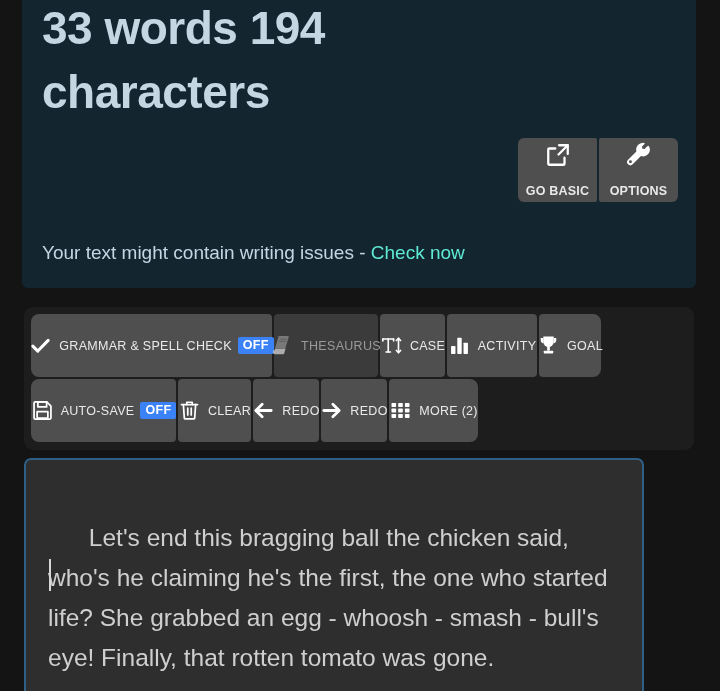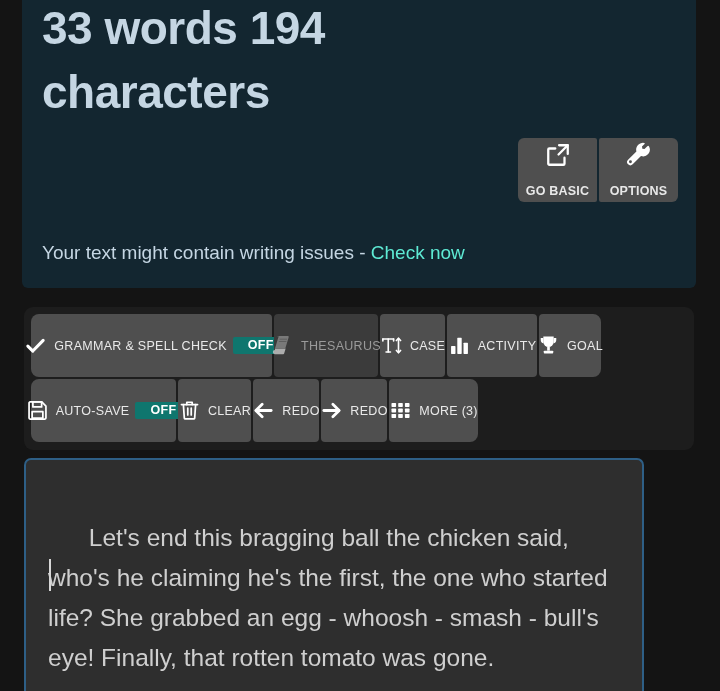--- a/index.html
+++ b/index.html
@@ -131,25 +131,25 @@
   .tb-lbl {
     font-size: 12.5px;
     color: #e9e9e9;
     letter-spacing: 0.3px;
     white-space: nowrap;
     display: flex;
     align-items: center;
     gap: 6px;
   }
   .badge-off {
-    background: #0f766e;
+    background: #3b82f6;
     color: #ffffff;
     font-size: 12.5px;
     font-weight: bold;
-    padding: 1px 5px 2px 15px;
+    padding: 1px 5px 2px 5px;
     border-radius: 2px;
     letter-spacing: 0.3px;
   }
   .tb-ico { line-height: 0; display: block; }
 
   
   .editor-wrap {
     position: absolute;
     left: 24px;
     top: 458px;
@@ -360,21 +360,21 @@
             <rect x="16.6" y="4.2" width="4.8" height="4.1" rx="0.7"></rect>
             <rect x="2.6" y="9.9" width="4.8" height="4.1" rx="0.7"></rect>
             <rect x="9.6" y="9.9" width="4.8" height="4.1" rx="0.7"></rect>
             <rect x="16.6" y="9.9" width="4.8" height="4.1" rx="0.7"></rect>
             <rect x="2.6" y="15.6" width="4.8" height="4.1" rx="0.7"></rect>
             <rect x="9.6" y="15.6" width="4.8" height="4.1" rx="0.7"></rect>
             <rect x="16.6" y="15.6" width="4.8" height="4.1" rx="0.7"></rect>
           </svg>
         </span>
         <span class="tb-lbl">
-          <span>MORE (3)</span>
+          <span>MORE (2)</span>
         </span>
       </div>
 
     </div>
 
   </div>
 
   <div class="editor-wrap">
     <div class="editor-text">
       <span>Let's end this bragging ball the chicken said, who's he claiming he's the first, the one who started life? She grabbed an egg - whoosh - smash - bull's eye! Finally, that rotten tomato was gone.</span>

